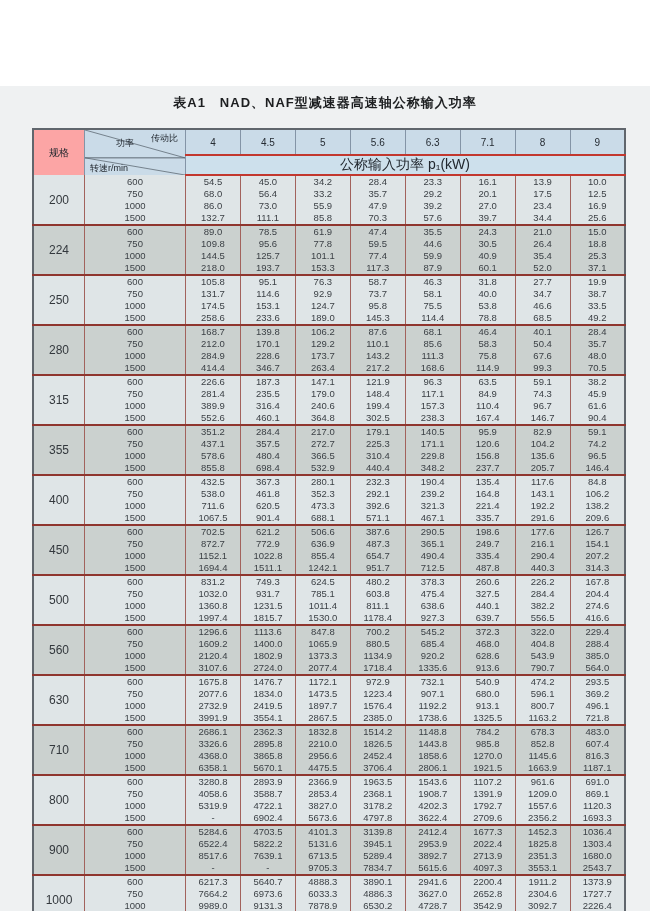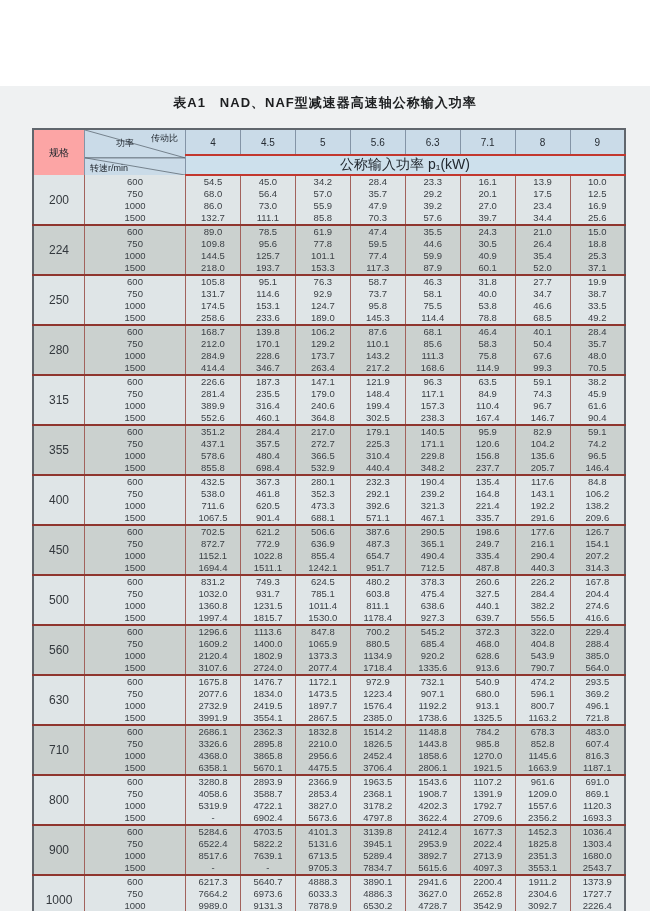--- a/index.html
+++ b/index.html
@@ -122,21 +122,21 @@
           <td class="value-cell">28.4</td>
           <td class="value-cell">23.3</td>
           <td class="value-cell">16.1</td>
           <td class="value-cell">13.9</td>
           <td class="value-cell">10.0</td>
         </tr>
         <tr class="gA">
           <td class="speed-cell">750</td>
           <td class="value-cell">68.0</td>
           <td class="value-cell">56.4</td>
-          <td class="value-cell">57.0</td>
+          <td class="value-cell">33.2</td>
           <td class="value-cell">35.7</td>
           <td class="value-cell">29.2</td>
           <td class="value-cell">20.1</td>
           <td class="value-cell">17.5</td>
           <td class="value-cell">12.5</td>
         </tr>
         <tr class="gA">
           <td class="speed-cell">1000</td>
           <td class="value-cell">86.0</td>
           <td class="value-cell">73.0</td>

